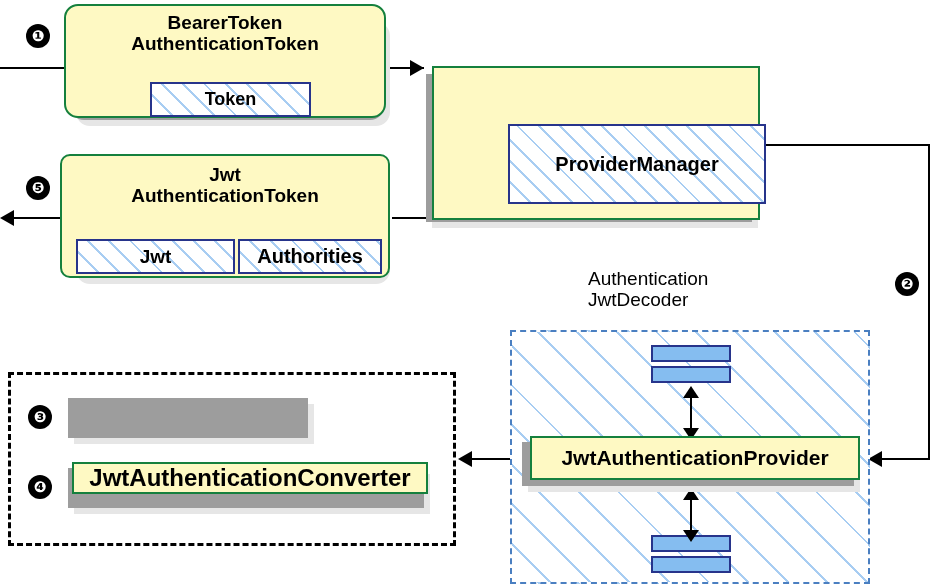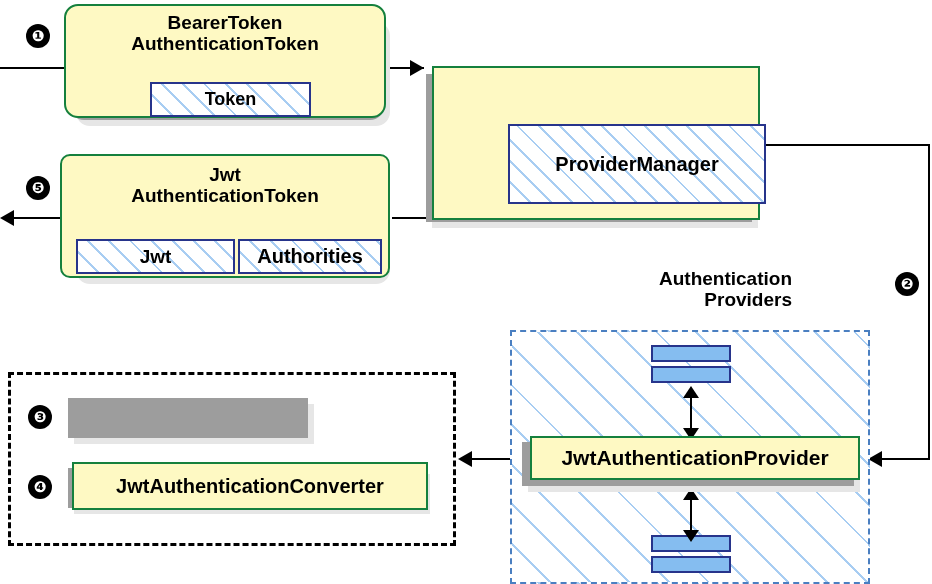--- a/index.html
+++ b/index.html
@@ -100,21 +100,21 @@
     border-bottom:12px solid #000000;
   }
   .arrow-d{
     width:0;height:0;
     border-left:8px solid transparent;
     border-right:8px solid transparent;
     border-top:12px solid #000000;
   }
 
   .plainlabel{
-    color:#000000;font-weight:bold;text-align:right;line-height:1.12;
+    color:#000000;font-weight:normal;text-align:left;line-height:1.12;
   }
   .minibar{
     background:#85bdf0;border:2px solid #27348b;
   }
 </style>
 </head>
 <body>
 
 <div id="stage">
 
@@ -172,21 +172,21 @@
     <div class="hatchbox" style="position:absolute;left:14px;top:83px;width:155px;height:31px;font-size:19px;">
       <span>Jwt</span>
     </div>
     <div class="hatchbox" style="position:absolute;left:176px;top:83px;width:140px;height:31px;font-size:20px;">
       <span>Authorities</span>
     </div>
   </div>
 
   <div class="abs plainlabel" style="left:588px;top:268px;width:204px;font-size:19px;">
     <span>Authentication</span><br>
-    <span>Providers</span>
+    <span>JwtDecoder</span>
   </div>
 
   <div class="abs dash-blue" style="left:510px;top:330px;width:360px;height:254px;"></div>
 
   <div class="abs minibar" style="left:651px;top:345px;width:80px;height:17px;"></div>
   <div class="abs minibar" style="left:651px;top:366px;width:80px;height:17px;"></div>
 
   <div class="abs minibar" style="left:651px;top:535px;width:80px;height:17px;"></div>
   <div class="abs minibar" style="left:651px;top:556px;width:80px;height:17px;"></div>
 
@@ -204,17 +204,17 @@
     <span>JwtAuthenticationProvider</span>
   </div>
 
   <div class="abs dash-black" style="left:8px;top:372px;width:448px;height:174px;"></div>
 
   <div class="abs shadow-far" style="left:74px;top:404px;width:240px;height:40px;"></div>
   <div class="abs shadow-near" style="left:68px;top:398px;width:240px;height:40px;"></div>
 
   <div class="abs shadow-far" style="left:74px;top:474px;width:356px;height:40px;"></div>
   <div class="abs shadow-near" style="left:68px;top:468px;width:356px;height:40px;"></div>
-  <div class="abs node" style="left:72px;top:462px;width:356px;height:48px;font-size:20px;">
+  <div class="abs node" style="left:72px;top:462px;width:356px;height:32px;font-size:24px;">
     <span>JwtAuthenticationConverter</span>
   </div>
 
 </div>
 
 </body></html>

